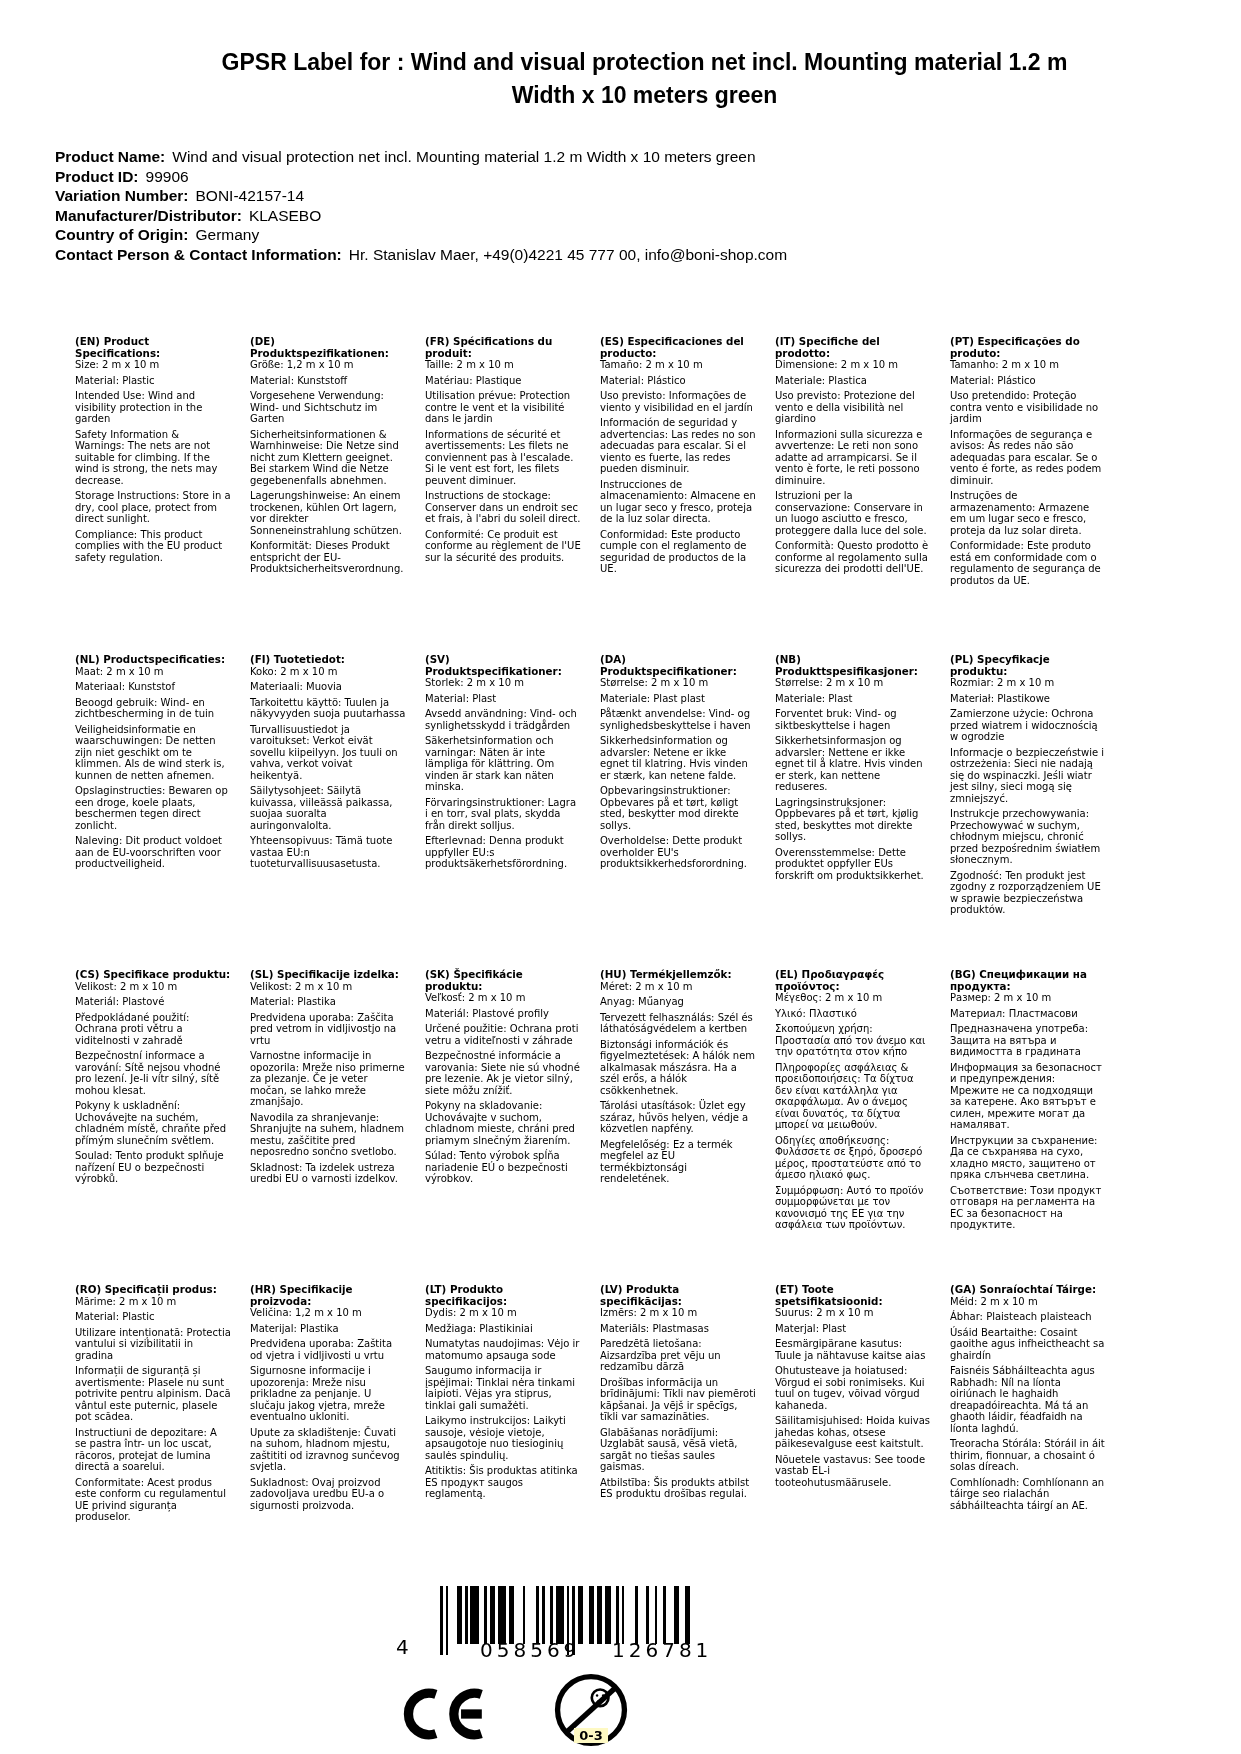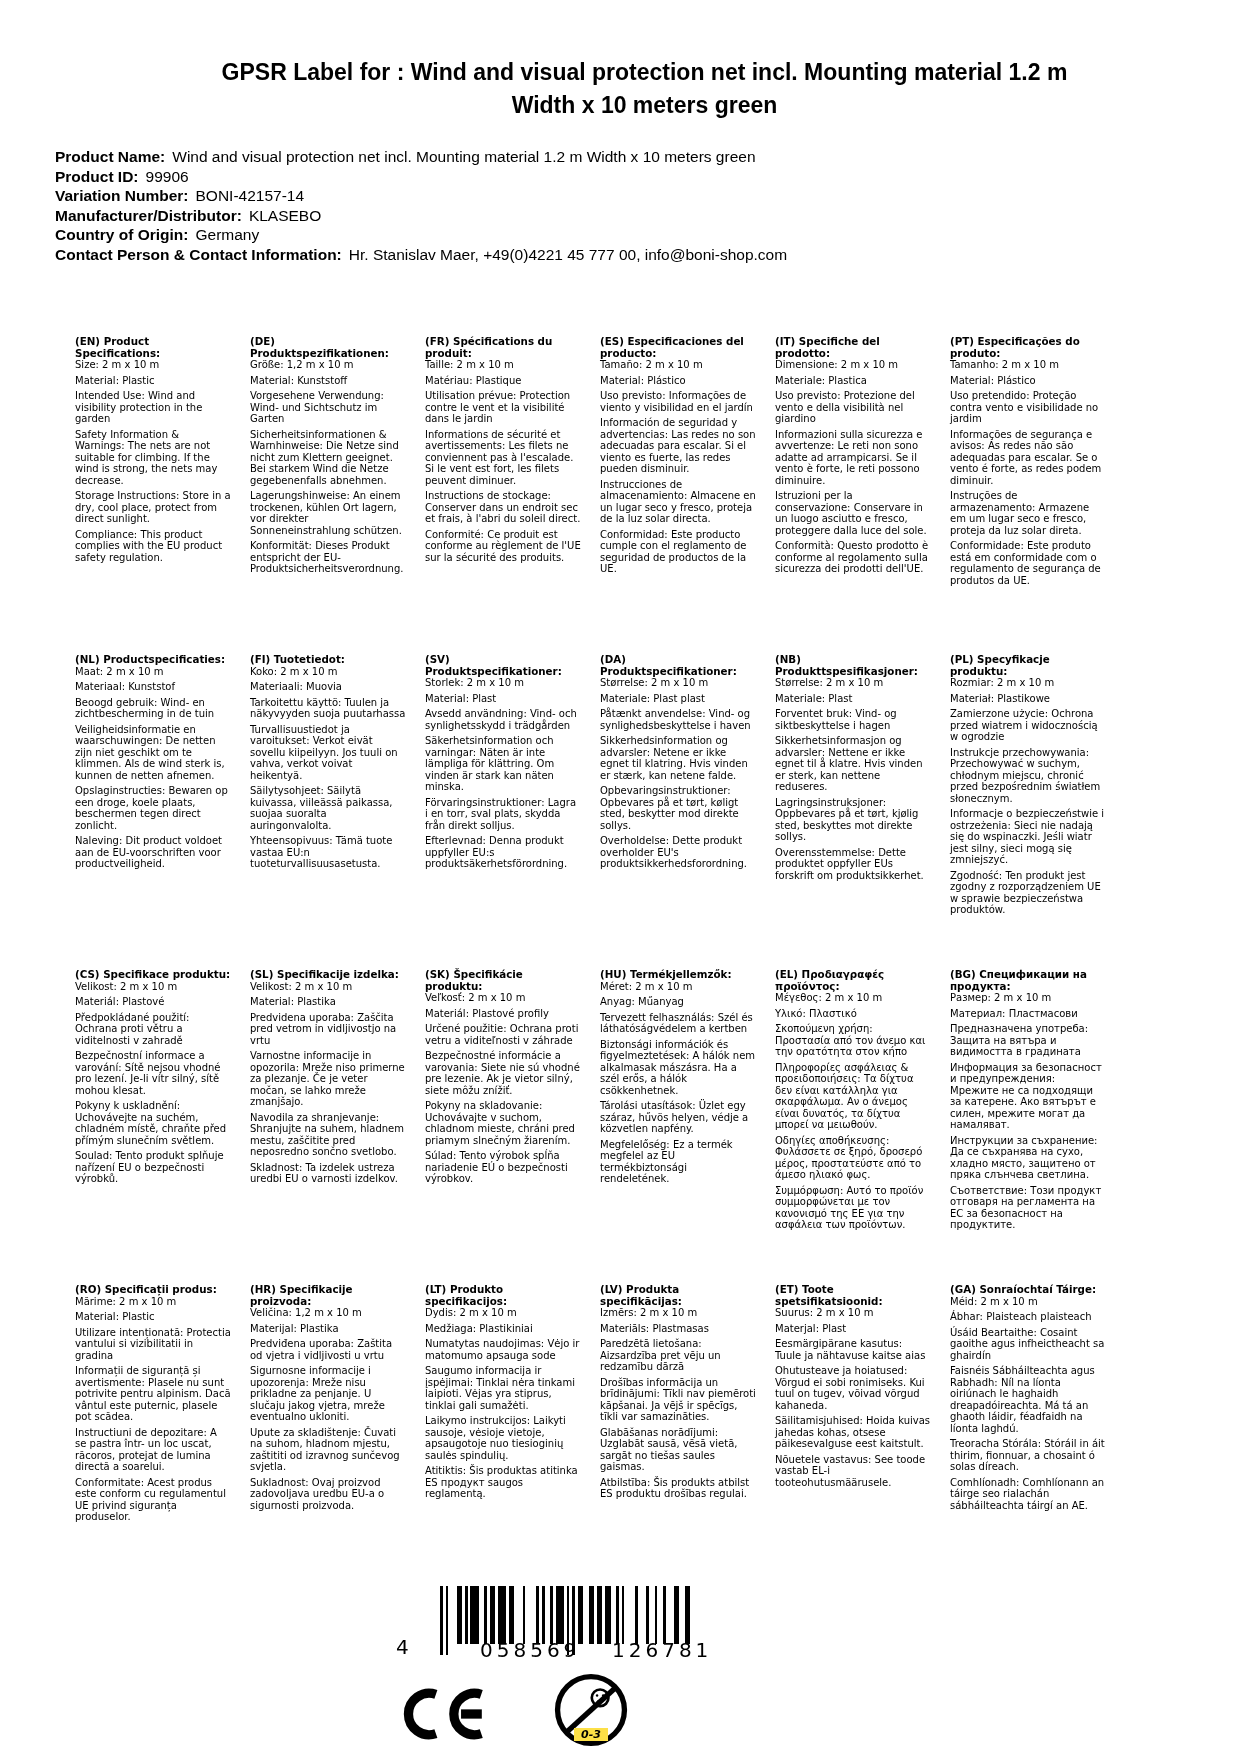--- a/index.html
+++ b/index.html
@@ -6,21 +6,21 @@
   .page{
     position:relative;
     width:1241px;height:1754px;
     background:#ffffff;
     font-family:"DejaVu Sans",sans-serif;
     color:#000;
     overflow:hidden;
   }
   
   .title{
-    position:absolute;top:56px;left:0;right:0;
+    position:absolute;top:46px;left:0;right:0;
     text-align:center;
     font-family:"Liberation Sans",sans-serif;
     font-weight:bold;
     font-size:23px;line-height:1.45;padding-left:48px;
   }
   .title-inner{max-width:880px;margin:0 auto;}
   
   .product-info{
     position:absolute;top:147px;left:55px;right:40px;
     font-family:"Liberation Sans",sans-serif;
@@ -61,22 +61,22 @@
     font-family:"DejaVu Sans",sans-serif;
   }
   .bc-first{left:4px;top:49px;}
   .bc-left{left:88px;top:52px;letter-spacing:4px;text-align:center;}
   .bc-right{left:220px;top:52px;letter-spacing:4px;}
   
   .ce-mark{position:absolute;left:402px;top:1686px;}
   .age-symbol{position:absolute;left:553px;top:1672px;width:76px;height:82px;}
   .age-label{
     position:absolute;left:0;right:0;top:56px;
-    text-align:center;font-size:11px;font-weight:bold;
-    background:#fde047;width:34px;margin:0 auto;font-style:italic;
+    text-align:center;font-size:13px;font-weight:bold;
+    background:#fef9c3;width:34px;margin:0 auto;
   }
 </style>
 </head>
 <body>
 
 <div class="page">
 
   <div class="title">
     <div class="title-inner">GPSR Label for : Wind and visual protection net incl. Mounting material 1.2 m Width x 10 meters green</div>
   </div>
@@ -188,22 +188,22 @@
         <p class="lang-par">Forventet bruk: Vind- og siktbeskyttelse i hagen</p>
         <p class="lang-par">Sikkerhetsinformasjon og advarsler: Nettene er ikke egnet til å klatre. Hvis vinden er sterk, kan nettene reduseres.</p>
         <p class="lang-par">Lagringsinstruksjoner: Oppbevares på et tørt, kjølig sted, beskyttes mot direkte sollys.</p>
         <p class="lang-par">Overensstemmelse: Dette produktet oppfyller EUs forskrift om produktsikkerhet.</p>
       </div>
       <div class="lang-block">
         <div class="lang-heading">(PL) Specyfikacje produktu:</div>
         <p class="lang-par first">Rozmiar: 2 m x 10 m</p>
         <p class="lang-par">Materiał: Plastikowe</p>
         <p class="lang-par">Zamierzone użycie: Ochrona przed wiatrem i widocznością w ogrodzie</p>
+        <p class="lang-par">Informacje o bezpieczeństwie i ostrzeżenia: Sieci nie nadają się do wspinaczki. Jeśli wiatr jest silny, sieci mogą się zmniejszyć.</p>
         <p class="lang-par">Instrukcje przechowywania: Przechowywać w suchym, chłodnym miejscu, chronić przed bezpośrednim światłem słonecznym.</p>
-        <p class="lang-par">Informacje o bezpieczeństwie i ostrzeżenia: Sieci nie nadają się do wspinaczki. Jeśli wiatr jest silny, sieci mogą się zmniejszyć.</p>
         <p class="lang-par">Zgodność: Ten produkt jest zgodny z rozporządzeniem UE w sprawie bezpieczeństwa produktów.</p>
       </div>
       <div class="lang-block">
         <div class="lang-heading">(CS) Specifikace produktu:</div>
         <p class="lang-par first">Velikost: 2 m x 10 m</p>
         <p class="lang-par">Materiál: Plastové</p>
         <p class="lang-par">Předpokládané použití: Ochrana proti větru a viditelnosti v zahradě</p>
         <p class="lang-par">Bezpečnostní informace a varování: Sítě nejsou vhodné pro lezení. Je-li vítr silný, sítě mohou klesat.</p>
         <p class="lang-par">Pokyny k uskladnění: Uchovávejte na suchém, chladném místě, chraňte před přímým slunečním světlem.</p>
         <p class="lang-par">Soulad: Tento produkt splňuje nařízení EU o bezpečnosti výrobků.</p>

